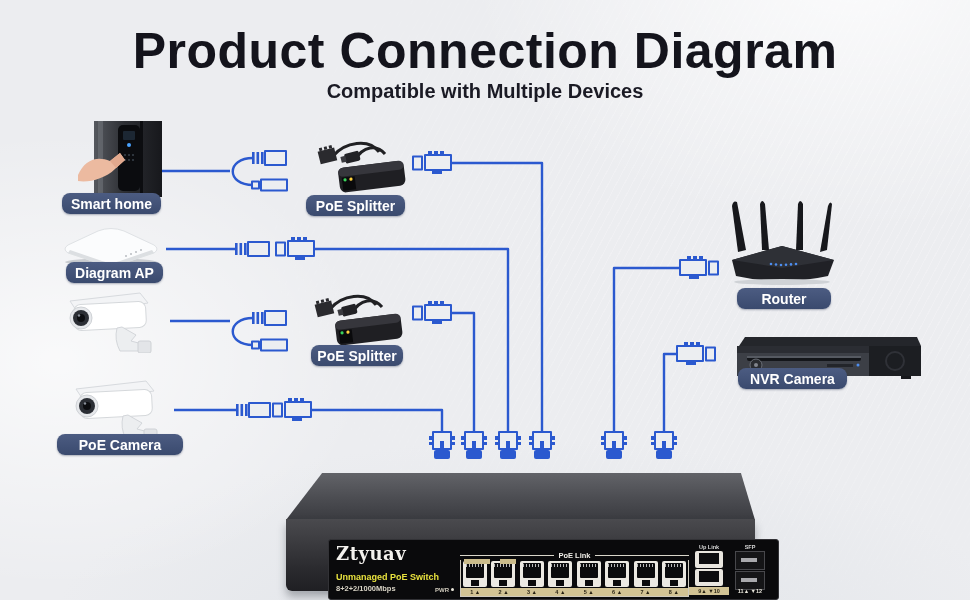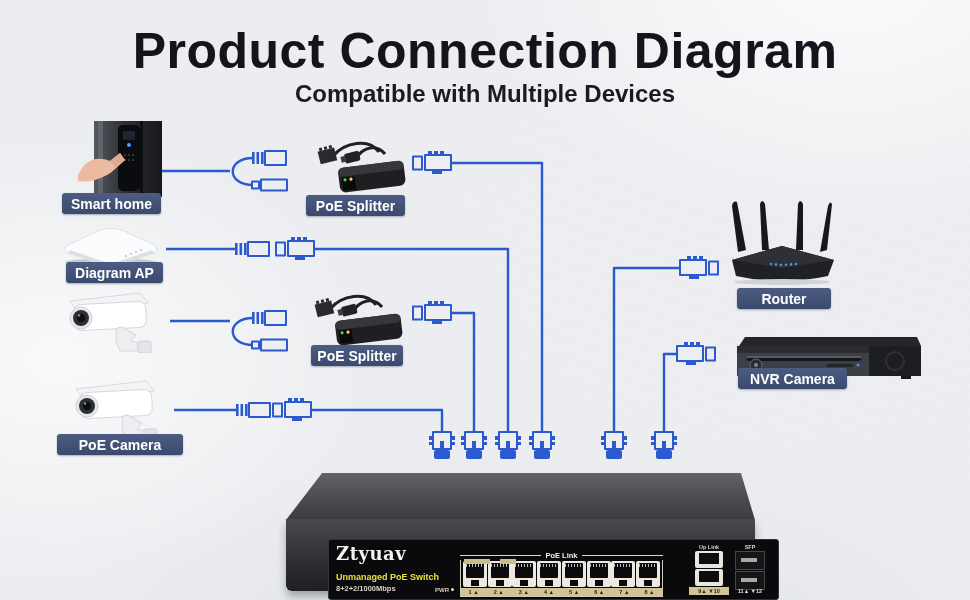--- a/index.html
+++ b/index.html
@@ -14,22 +14,22 @@
   }
   .stage::before{
     content:"";position:absolute;inset:0;pointer-events:none;opacity:.35;
     background:repeating-linear-gradient(118deg, rgba(255,255,255,.55) 0 1px, rgba(255,255,255,0) 1px 7px);
     mask-image:radial-gradient(ellipse 700px 500px at 80% 40%, #000 30%, transparent 75%);
     -webkit-mask-image:radial-gradient(ellipse 700px 500px at 80% 40%, #000 30%, transparent 75%);
   }
   .title{position:absolute;left:0;right:0;top:22px;text-align:center;
     font-size:50px;font-weight:bold;color:#14141c;letter-spacing:.5px;}
   .subtitle{position:absolute;left:0;right:0;top:80px;text-align:center;
-    font-size:24px;font-weight:bold;color:#1a1a24;}
-  .pill{position:absolute;height:21px;border-radius:3px;display:flex;align-items:center;justify-content:center;
+    font-size:20px;font-weight:bold;color:#1a1a24;}
+  .pill{position:absolute;height:21px;border-radius:8px;display:flex;align-items:center;justify-content:center;
     background:linear-gradient(#4c5c82,#3a4a6e);color:#fff;font-size:14px;font-weight:bold;
     box-shadow:0 1px 2px rgba(30,40,70,.35);white-space:nowrap;z-index:6;}
   .dev{position:absolute;z-index:5;}
   svg .wire{stroke:#2b59cf;stroke-width:2.4;fill:none;stroke-linejoin:round;stroke-linecap:butt;}
   svg .conn{stroke:#2b59cf;stroke-width:2;fill:#eceef1;stroke-linejoin:round;}
   svg .connfill{fill:#2b59cf;stroke:none;}
 
   
   .sw-top{position:absolute;left:286px;top:473px;width:469px;height:47px;z-index:4;
     background:linear-gradient(#626368 0%,#4b4c51 55%,#3a3b40 100%);
@@ -39,21 +39,21 @@
     box-shadow:0 6px 8px rgba(40,45,55,.35);}
   .sw-panel{position:absolute;left:10px;top:20px;width:449px;height:59px;background:#0a0a0c;
     border:1px solid #323236;border-radius:3px;margin-left:32px;}
   .sw-brand{position:absolute;left:7px;top:3px;color:#f4f2ee;font-family:"DejaVu Serif",serif;
     font-weight:bold;font-size:18px;letter-spacing:.5px;}
   .sw-line1{position:absolute;left:7px;top:32px;color:#e8e23e;font-size:9px;font-weight:bold;}
   .sw-line2{position:absolute;left:7px;top:44px;color:#d9d4c6;font-size:7.5px;font-weight:bold;}
   .sw-pwr{position:absolute;left:106px;top:47px;color:#cfcabc;font-size:6px;font-weight:bold;}
   .sw-pwr::after{content:"";display:inline-block;width:3px;height:3px;border-radius:50%;
     background:#e9e6da;margin-left:2px;vertical-align:1px;}
-  .portblock{position:absolute;left:131px;top:11px;width:203px;height:46px;}
+  .portblock{position:absolute;left:131px;top:11px;width:229px;height:46px;}
   .poelink{display:flex;align-items:center;gap:4px;height:9px;color:#f2f0ea;
     font-size:7.5px;font-weight:bold;}
   .poelink::before,.poelink::after{content:"";flex:1;border-top:1px solid #d9d6ca;}
   .chip{position:absolute;background:#cbbc8c;height:5px;z-index:2;}
   .portbox{border:1px solid #cfcabe;border-top:none;height:36px;position:relative;
     display:flex;flex-direction:column;}
   .ports{display:flex;justify-content:space-between;padding:1px 2px 0;height:27px;}
   .port{width:24px;height:26px;background:#ece9e2;border-radius:2px;position:relative;}
   .port::before{content:"";position:absolute;left:3px;top:2px;right:3px;height:15px;border-radius:1px;
     background-color:#0b0b0d;

